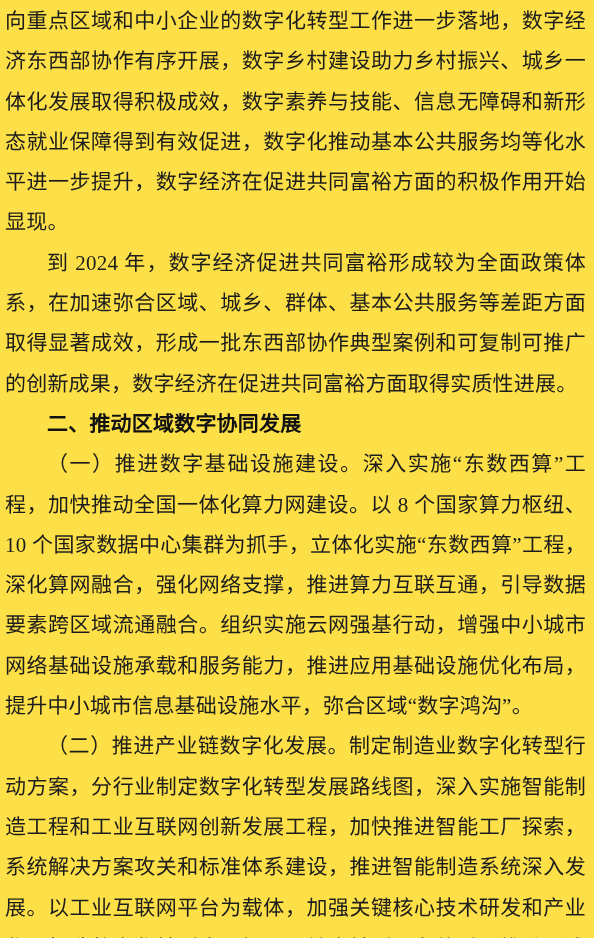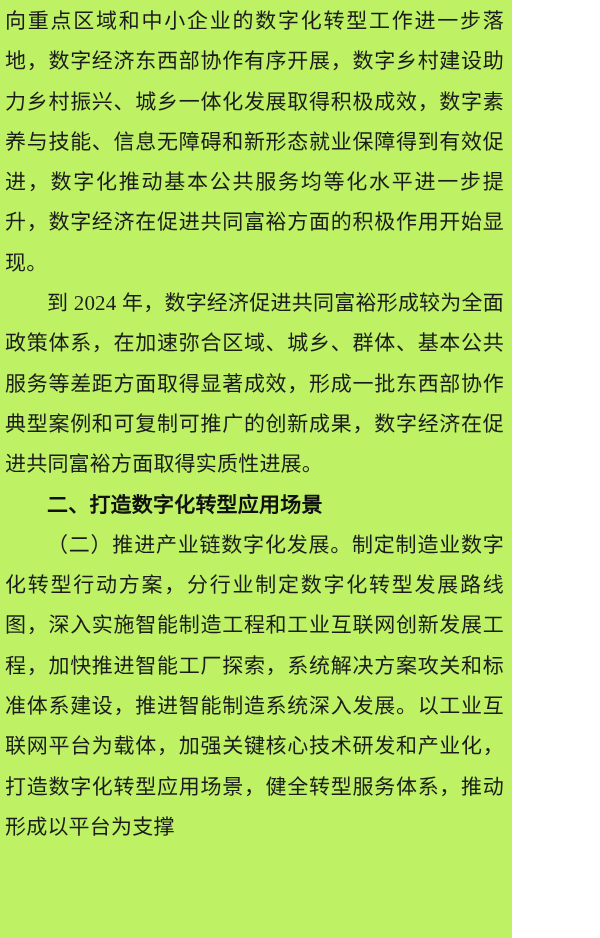--- a/index.html
+++ b/index.html
@@ -7,24 +7,24 @@
     padding: 0;
   }
   body {
     width: 600px;
     height: 938px;
     background: #ffffff;
     overflow: hidden;
   }
   .doc-page {
     box-sizing: border-box;
-    width: 512px;
+    width: 594px;
     height: 938px;
     padding: 1px 8px 0 5px;
-    background: #bef264;
+    background: #fde047;
   }
   .doc-body {
     font-family: "Liberation Serif", "DejaVu Serif", serif;
     font-size: 21px;
     line-height: 40.3px;
     color: #1c1c1c;
     text-align: justify;
     text-justify: inter-character;
     letter-spacing: 0.2px;
   }
@@ -51,16 +51,17 @@
     font-family: "Liberation Serif", "DejaVu Serif", serif;
   }
 </style>
 </head>
 <body>
 
 <main class="doc-page">
   <div class="doc-body" id="doc-body">
       <p class="para">向重点区域和中小企业的数字化转型工作进一步落地，数字经济东西部协作有序开展，数字乡村建设助力乡村振兴、城乡一体化发展取得积极成效，数字素养与技能、信息无障碍和新形态就业保障得到有效促进，数字化推动基本公共服务均等化水平进一步提升，数字经济在促进共同富裕方面的积极作用开始显现。</p>
       <p class="para indent">到 2024 年，数字经济促进共同富裕形成较为全面政策体系，在加速弥合区域、城乡、群体、基本公共服务等差距方面取得显著成效，形成一批东西部协作典型案例和可复制可推广的创新成果，数字经济在促进共同富裕方面取得实质性进展。</p>
-      <h2 class="section-heading">二、打造数字化转型应用场景</h2>
+      <h2 class="section-heading">二、推动区域数字协同发展</h2>
+      <p class="para indent"><span class="item-lead">（一）推进数字基础设施建设。</span><span>深入实施“东数西算”工程，加快推动全国一体化算力网建设。以 8 个国家算力枢纽、10 个国家数据中心集群为抓手，立体化实施“东数西算”工程，深化算网融合，强化网络支撑，推进算力互联互通，引导数据要素跨区域流通融合。组织实施云网强基行动，增强中小城市网络基础设施承载和服务能力，推进应用基础设施优化布局，提升中小城市信息基础设施水平，弥合区域“数字鸿沟”。</span></p>
       <p class="para indent"><span class="item-lead">（二）推进产业链数字化发展。</span><span>制定制造业数字化转型行动方案，分行业制定数字化转型发展路线图，深入实施智能制造工程和工业互联网创新发展工程，加快推进智能工厂探索，系统解决方案攻关和标准体系建设，推进智能制造系统深入发展。以工业互联网平台为载体，加强关键核心技术研发和产业化，打造数字化转型应用场景，健全转型服务体系，推动形成以平台为支撑</span></p>
     </div>
 </main>
 
 </body></html>

